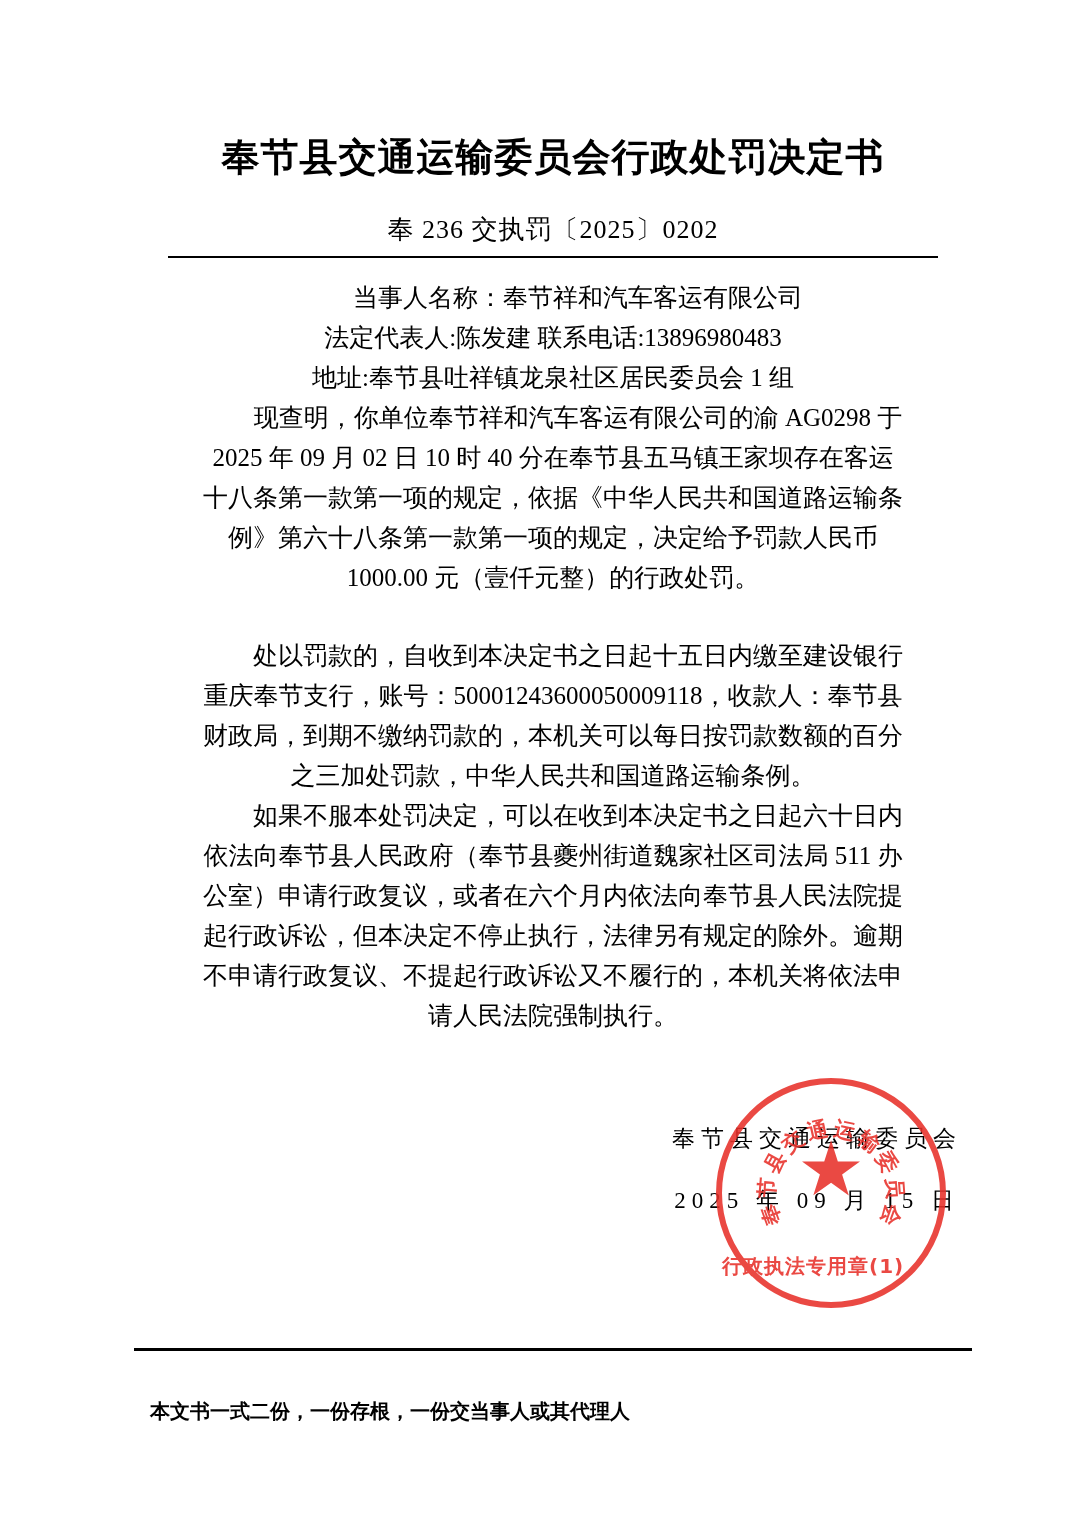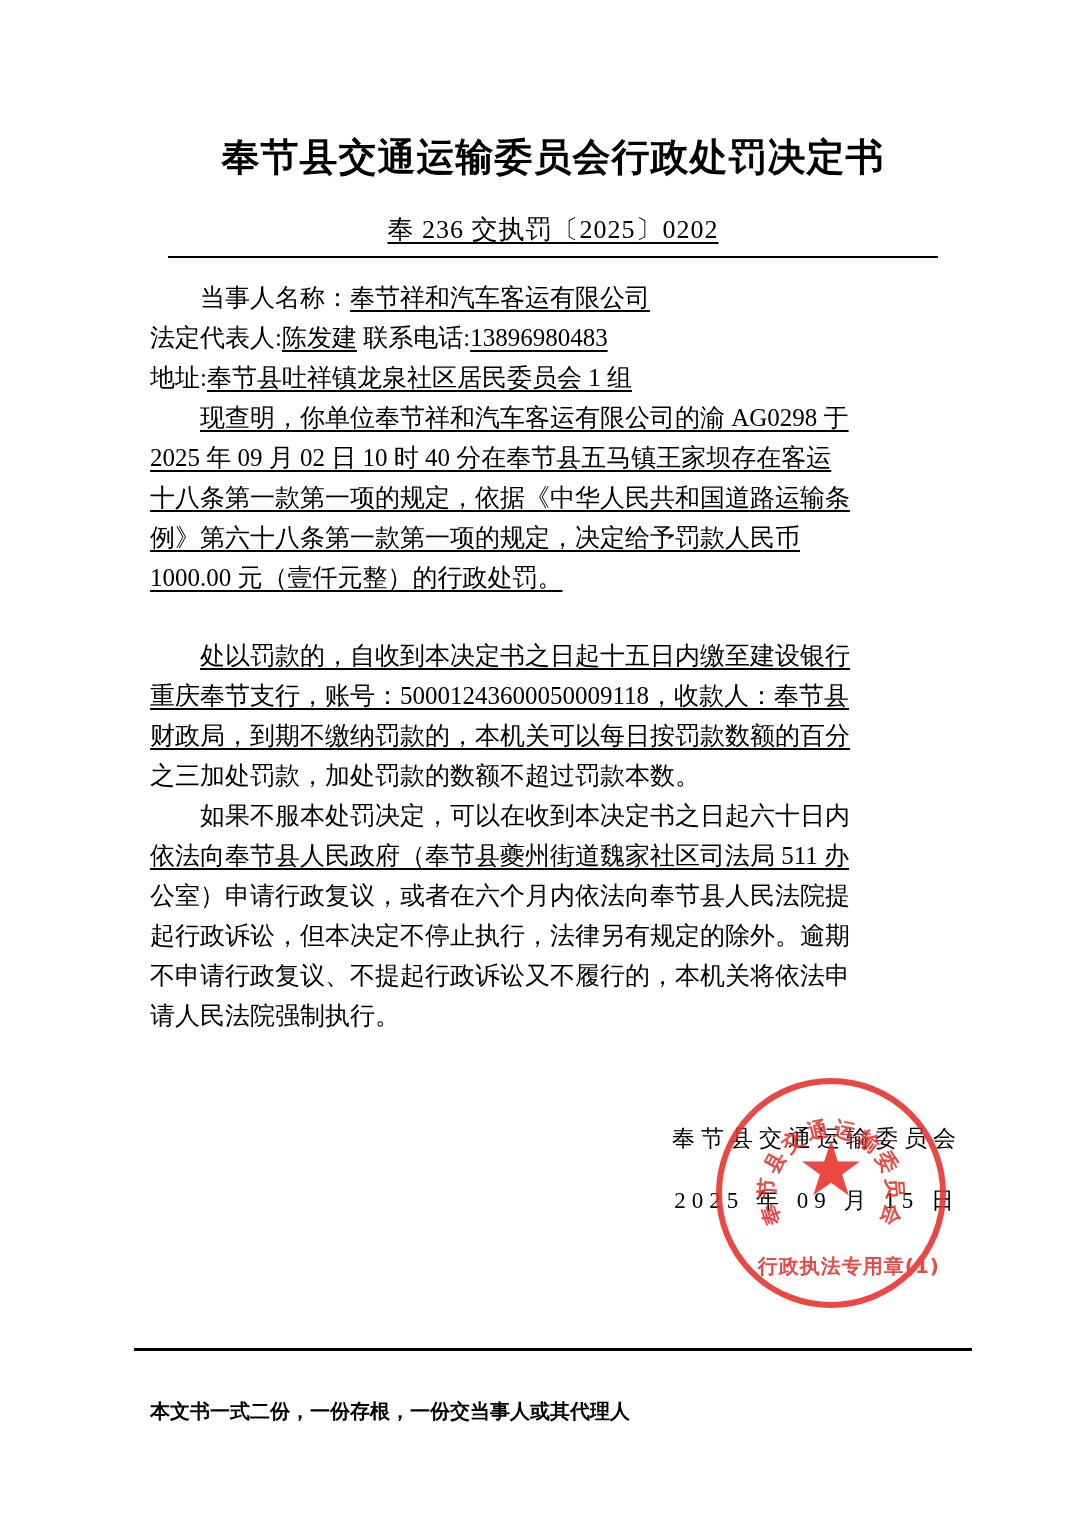--- a/index.html
+++ b/index.html
@@ -53,23 +53,23 @@
   .body-block {
     position: absolute;
     left: 134px;
     top: 278px;
     width: 806px;
     font-size: 25px;
     line-height: 40px;
   }
   .line {
     white-space: nowrap;
+    text-align: center;
   }
   .u {
-    text-decoration: underline;
     text-underline-offset: 4px;
     margin-top: 48px;
   }
   .indent { padding-left: 50px; }
   .gap { height: 38px; }
 
   .sign-block {
     position: absolute;
     right: 128px;
     top: 1108px;
@@ -125,21 +125,21 @@
     display: block;
     transform-origin: 0 0;
     font-style: normal;
     white-space: nowrap;
   }
   .seal-bottom-text {
     position: absolute;
     left: 0;
     bottom: 22px;
     width: 218px;
-    text-align: right;
+    text-align: left;
     color: #e8302a;
     font-weight: bold;
     font-size: 20px;
     letter-spacing: 1px;
     font-family: "DejaVu Sans", "Liberation Sans", sans-serif;
   }
   .footer-note {
     position: absolute;
     left: 134px;
     top: 1398px;
@@ -198,21 +198,21 @@
     <div class="line">
       <span class="indent u">处以罚款的，自收到本决定书之日起十五日内缴至建设银行</span>
     </div>
     <div class="line">
       <span class="u">重庆奉节支行，账号：50001243600050009118，收款人：奉节县</span>
     </div>
     <div class="line">
       <span class="u">财政局，到期不缴纳罚款的，本机关可以每日按罚款数额的百分</span>
     </div>
     <div class="line">
-      <span>之三加处罚款，加处罚款的数额不超过罚款本数。</span>
+      <span>之三加处罚款，中华人民共和国道路运输条例。</span>
     </div>
 
     <div class="line">
       <span class="indent">如果不服本处罚决定，可以在收到本决定书之日起六十日内</span>
     </div>
     <div class="line">
       <span class="u">依法向奉节县人民政府（奉节县夔州街道魏家社区司法局 511 办</span>
     </div>
     <div class="line">
       <span>公室）申请行政复议，或者在六个月内依法向奉节县人民法院提</span>

